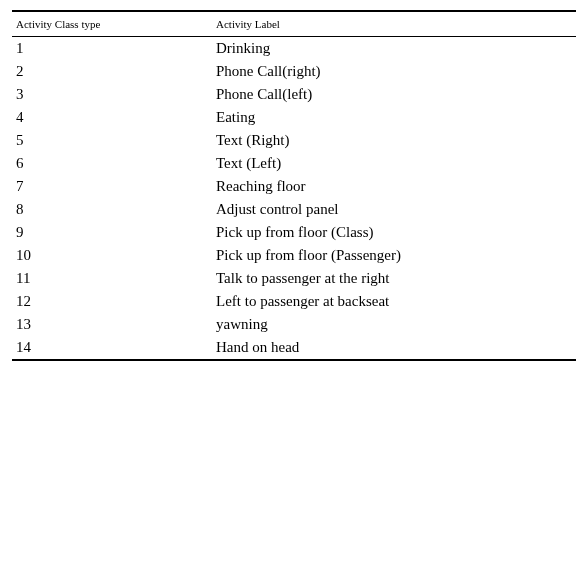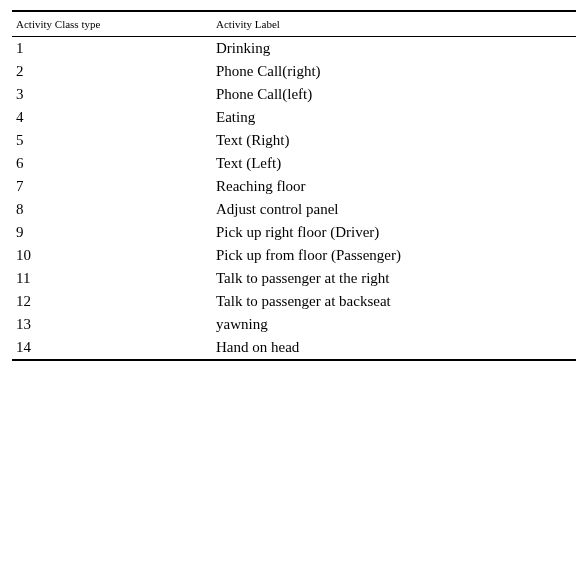--- a/index.html
+++ b/index.html
@@ -89,33 +89,33 @@
       <tr>
         <td class="col-class">7</td>
         <td class="col-label">Reaching floor</td>
       </tr>
       <tr>
         <td class="col-class">8</td>
         <td class="col-label">Adjust control panel</td>
       </tr>
       <tr>
         <td class="col-class">9</td>
-        <td class="col-label">Pick up right floor (Driver)</td>
+        <td class="col-label">Pick up from floor (Class)</td>
       </tr>
       <tr>
         <td class="col-class">10</td>
         <td class="col-label">Pick up from floor (Passenger)</td>
       </tr>
       <tr>
         <td class="col-class">11</td>
         <td class="col-label">Talk to passenger at the right</td>
       </tr>
       <tr>
         <td class="col-class">12</td>
-        <td class="col-label">Talk to passenger at backseat</td>
+        <td class="col-label">Left to passenger at backseat</td>
       </tr>
       <tr>
         <td class="col-class">13</td>
         <td class="col-label">yawning</td>
       </tr>
       <tr>
         <td class="col-class">14</td>
         <td class="col-label">Hand on head</td>
       </tr>
     </tbody>

